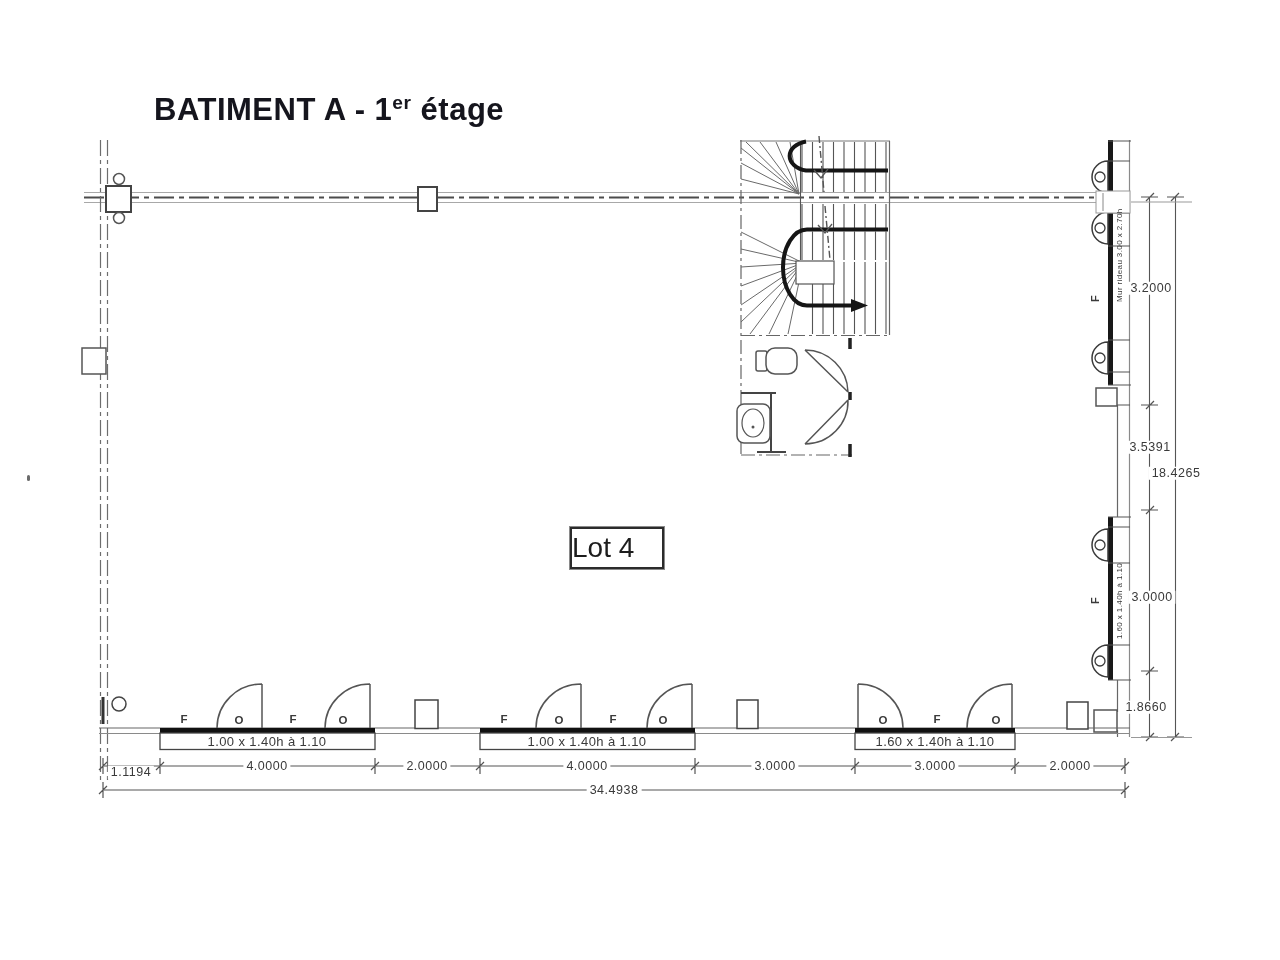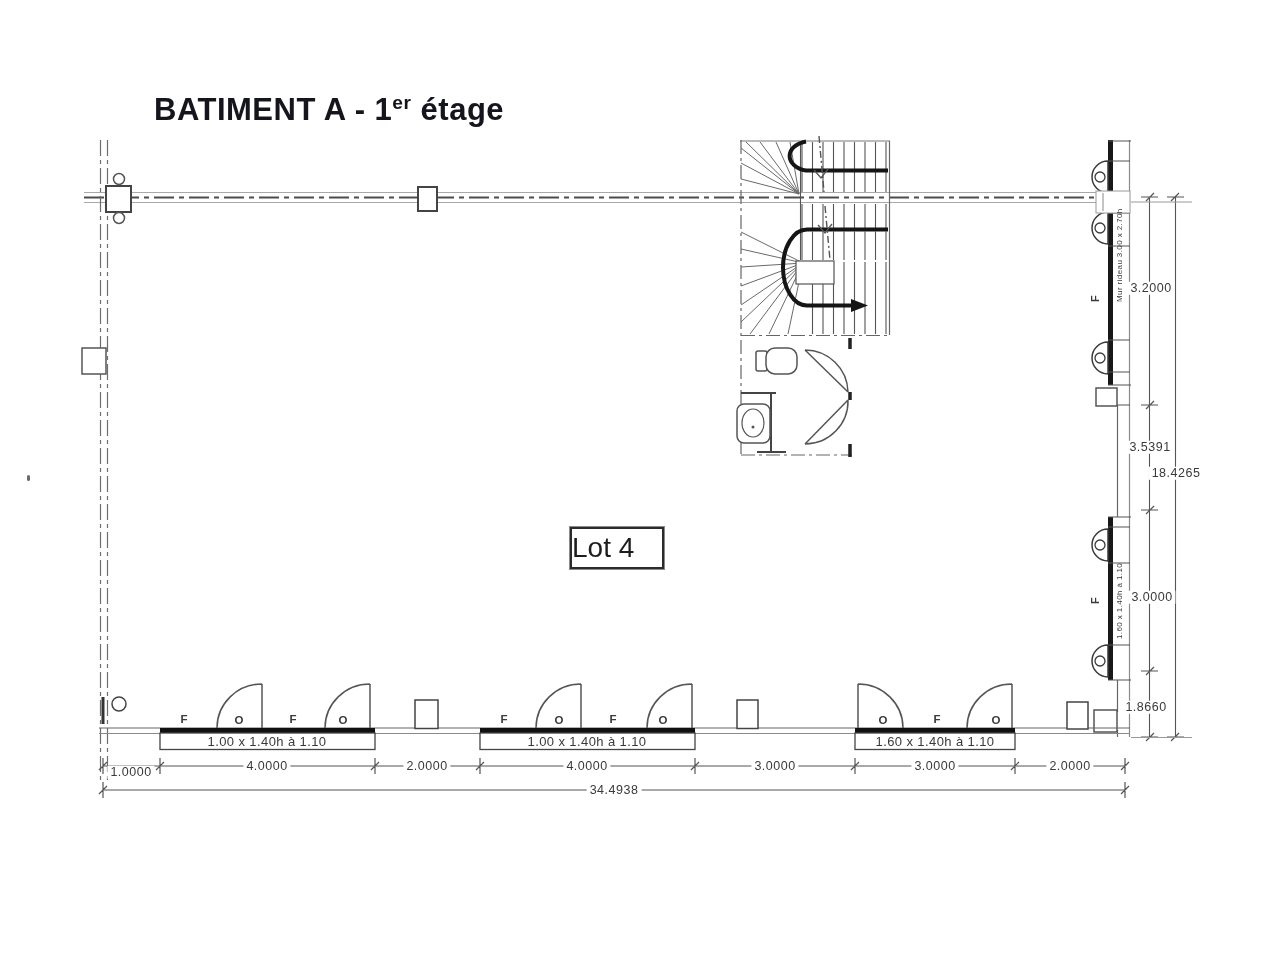--- a/index.html
+++ b/index.html
@@ -176,21 +176,21 @@
       <path d="M1131,202 H1192 M1131,737.5 H1192" stroke="#999" stroke-width="1" fill="none"></path>
     </g>
   </svg>
 
   <div class="title"><span>BATIMENT A - 1</span><sup>er</sup><span> étage</span></div>
 
   <div class="lot-box">
       <span>Lot 4</span>
     </div>
 
-  <div class="dim" style="left:131px;top:772px;">1.0000</div>
+  <div class="dim" style="left:131px;top:772px;">1.1194</div>
   <div class="dim" style="left:267px;top:766px;">4.0000</div>
   <div class="dim" style="left:427px;top:766px;">2.0000</div>
   <div class="dim" style="left:587px;top:766px;">4.0000</div>
   <div class="dim" style="left:775px;top:766px;">3.0000</div>
   <div class="dim" style="left:935px;top:766px;">3.0000</div>
   <div class="dim" style="left:1070px;top:766px;">2.0000</div>
   <div class="dim" style="left:614px;top:790px;">34.4938</div>
 
   <div class="dim" style="left:1151px;top:288px;">3.2000</div>
   <div class="dim" style="left:1150px;top:447px;">3.5391</div>

